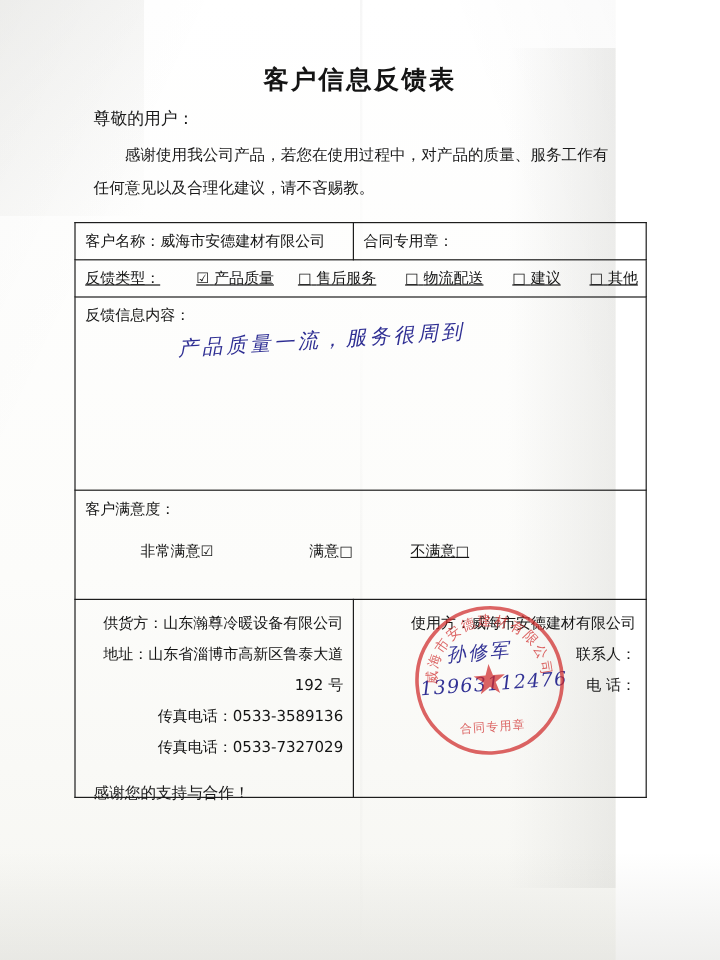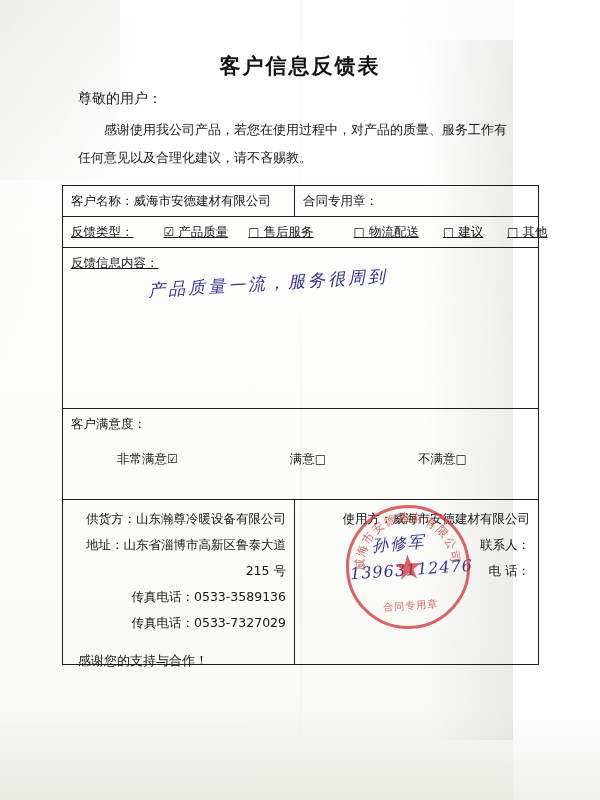--- a/index.html
+++ b/index.html
@@ -102,27 +102,26 @@
     gap: 0px;
     line-height: 18px;
     text-decoration: underline;
   }
   .type-opt {
     white-space: nowrap;
     font-size: 12.5px;
   }
   .type-opt.first { margin-right: 30px; }
   .type-opt.mid { margin-right: 20px; }
-  .type-opt.mid2 { margin-right: 40px; }
+  .type-opt.mid2 { margin-right: 24px; }
   .type-opt.mid3 { margin-right: 24px; }
 
   .content-cell {
     height: 148px;
     position: relative;
-    text-decoration: underline;
   }
   .handwriting {
     position: absolute;
     left: 85px;
     top: 24px;
     font-family: "DejaVu Serif", "Liberation Serif", serif;
     font-size: 17px;
     color: #1c1c8a;
     letter-spacing: 3px;
     transform: rotate(-3.5deg);
@@ -143,22 +142,22 @@
     left: 0;
     right: 0;
     top: 42px;
     display: flex;
     padding: 0 8px;
     box-sizing: border-box;
     font-size: 12.5px;
   }
   .satis-item { white-space: nowrap; }
   .satis-item.a { margin-left: 46px; text-align: right; }
-  .satis-item.b { margin-left: 112px; }
-  .satis-item.c { margin-left: 92px; }
+  .satis-item.b { margin-left: 80px; }
+  .satis-item.c { margin-left: 48px; text-decoration: underline; }
 
   .supplier-cell, .user-cell {
     height: 152px;
     position: relative;
     text-align: right;
   }
   .supplier-cell .cell-line,
   .user-cell .cell-line {
     height: 26px;
     line-height: 26px;
@@ -333,21 +332,21 @@
 
       <tr>
         <td class="supplier-cell">
           <div class="cell-line">
             <span>供货方：</span><span>山东瀚尊冷暖设备有限公司</span>
           </div>
           <div class="cell-line">
             <span>地址：</span><span>山东省淄博市高新区鲁泰大道</span>
           </div>
           <div class="cell-line">
-            <span>215 号</span>
+            <span>192 号</span>
           </div>
           <div class="cell-line">
             <span>传真电话：</span><span>0533-3589136</span>
           </div>
           <div class="cell-line">
             <span>传真电话：</span><span>0533-7327029</span>
           </div>
         </td>
         <td class="user-cell">
           <div class="cell-line">

